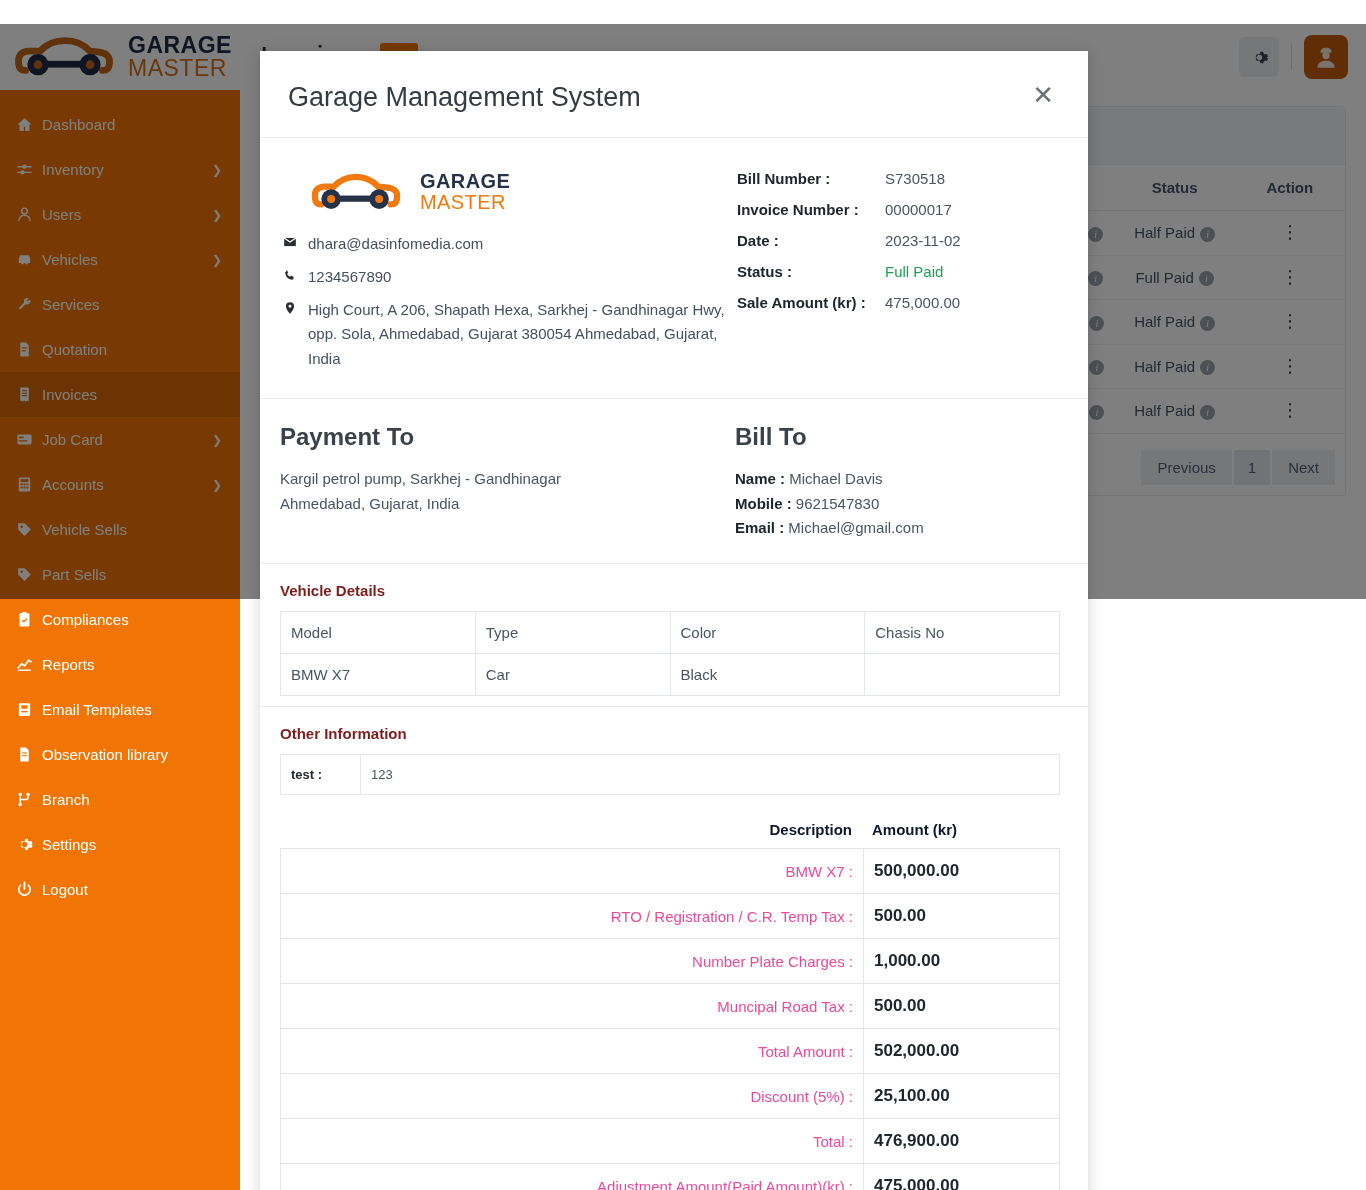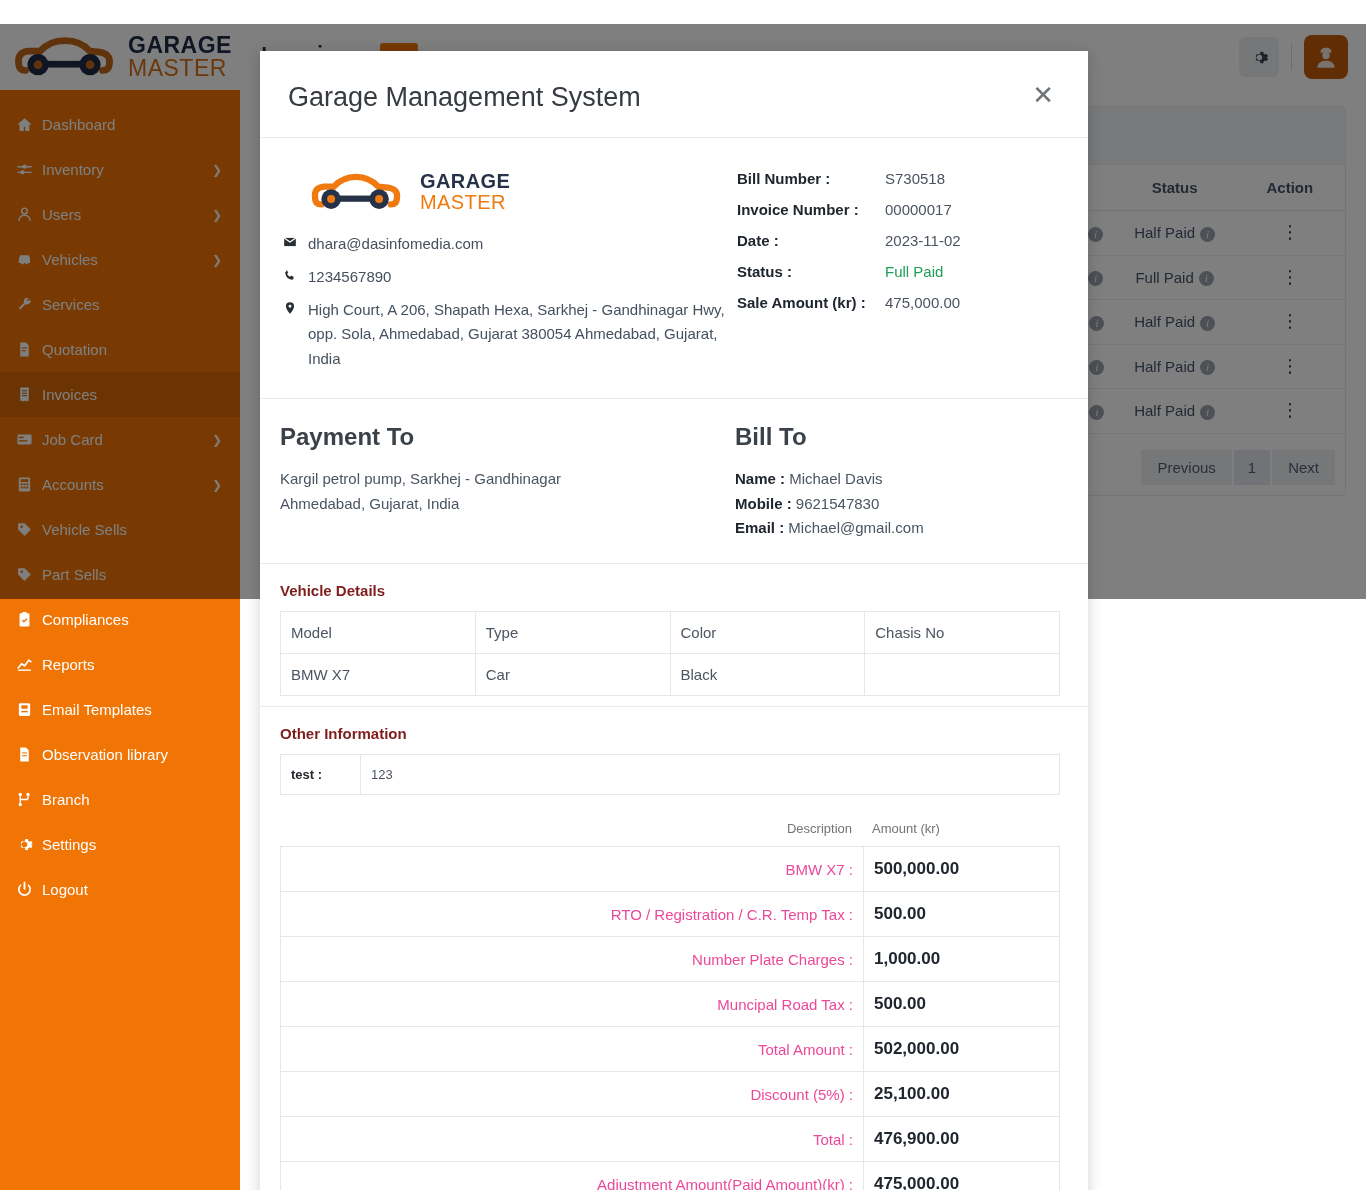--- a/index.html
+++ b/index.html
@@ -142,21 +142,21 @@
   .gt th, .gt td {
     border:1px solid #e4e7ea; padding: 12px 10px; text-align:left;
     color:#4a5561; font-weight:normal;
   }
   .gt td.empty { }
   .oi { width:100%; border-collapse:collapse; font-size:13px;}
   .oi td { border:1px solid #e4e7ea; padding: 12px 10px; color:#4a5561;}
   .oi td.lbl { width: 80px; font-weight:bold; color:#23292f; }
 
   .items { padding: 16px 28px 0 20px; }
-  .it-head { display:flex; font-size:13px; font-weight:normal; color:#737373; padding-bottom: 10px;}
+  .it-head { display:flex; font-size:15px; font-weight:bold; color:#0f172a; padding-bottom: 10px;}
   .it-head .d { flex: 1 1 auto; text-align:right; padding-right: 12px;}
   .it-head .a { width: 196px; padding-left: 8px; }
   .it-tbl { width:100%; border-collapse: collapse; }
   .it-tbl td { border:1px solid #e4e7ea; padding: 12px 10px; }
   .it-tbl td.desc { text-align:right; font-size:15px; color:#ec4899; }
   .it-tbl td.amt { width: 196px; font-size:17px; font-weight:bold; color:#20262e; }
 </style>
 </head>
 <body>
 

